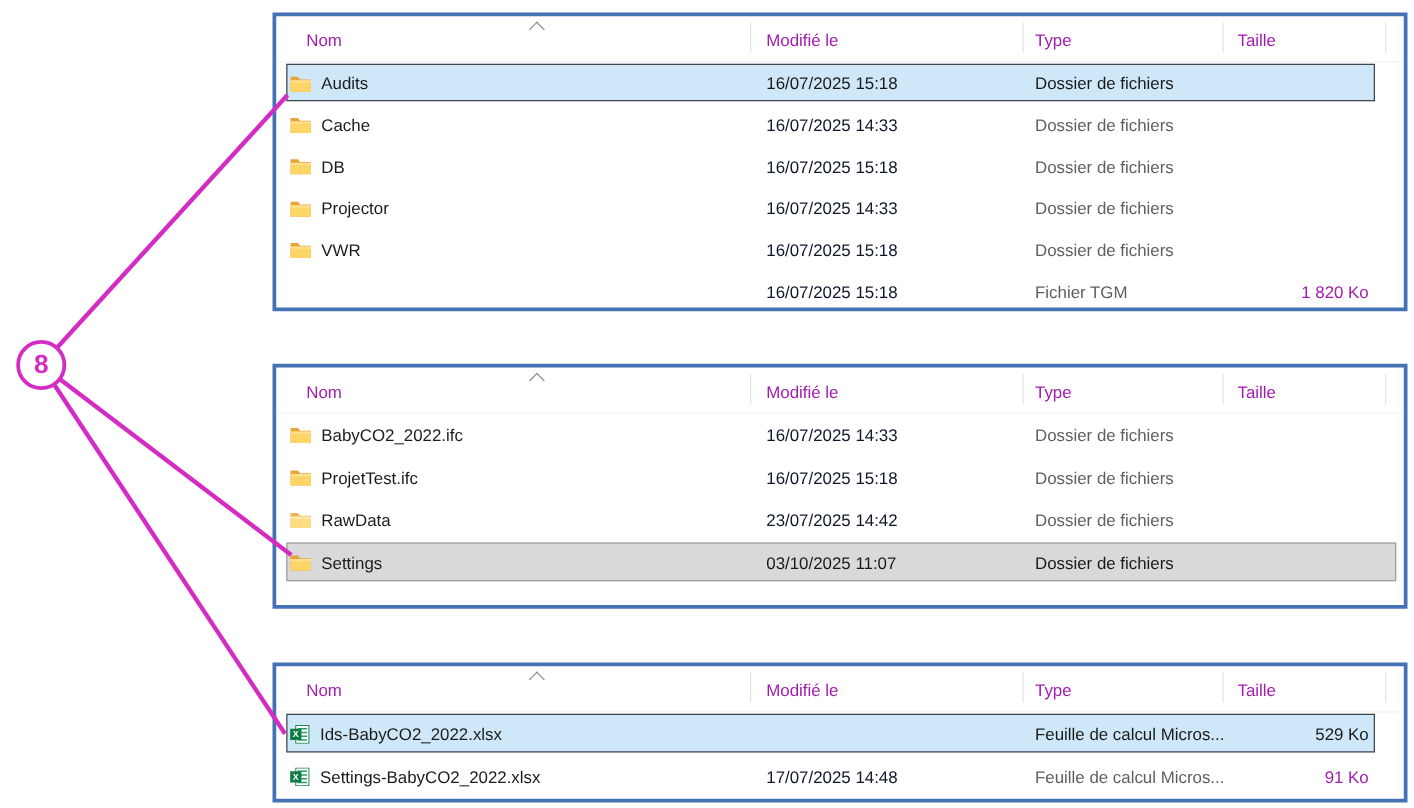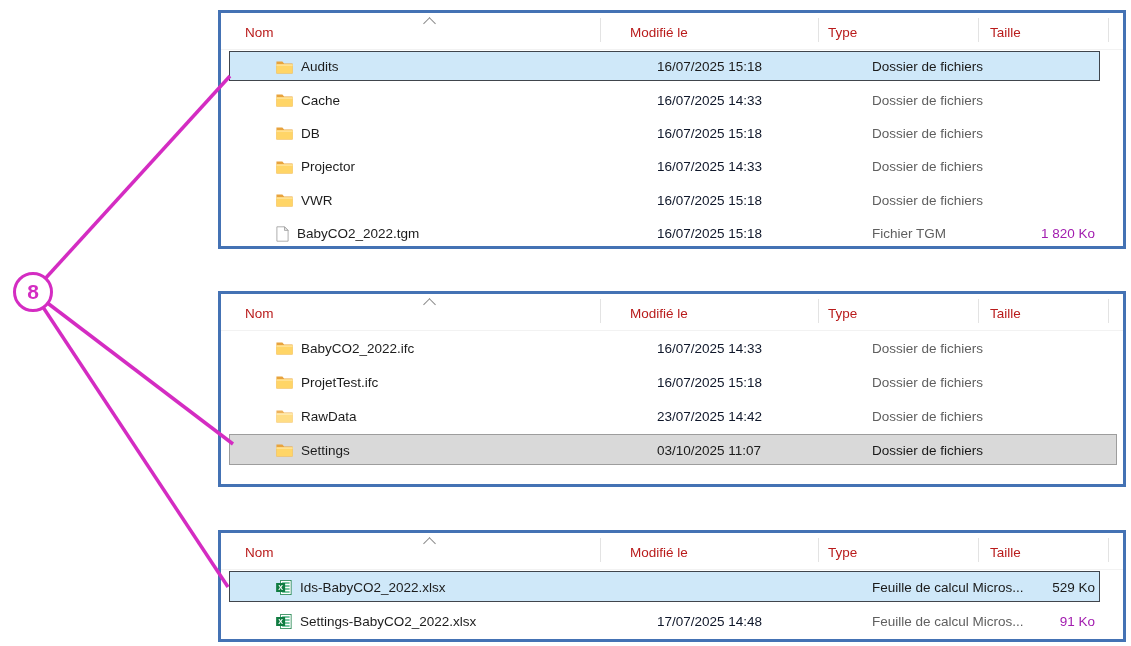--- a/index.html
+++ b/index.html
@@ -11,38 +11,38 @@
   .panel{
     position:absolute;left:218px;width:908px;background:#fff;
     border:3px solid #4472b4;box-sizing:border-box;z-index:1;
   }
   #panel-top{top:10px;height:239px;}
   #panel-mid{top:291px;height:196px;}
   #panel-bot{top:530px;height:112px;}
 
   
   .hdr{position:relative;height:36px;border-bottom:1px solid #f2f2f2;}
-  .hcell{position:absolute;top:0;height:36px;line-height:40px;color:#b91c1c;white-space:nowrap;}
+  .hcell{position:absolute;top:0;height:36px;line-height:40px;color:#a21caf;white-space:nowrap;}
   .h-name{left:24px;}
-  .h-mod{left:409px;}
+  .h-mod{left:392px;}
   .h-type{left:607px;}
   .h-size{left:769px;text-align:center;}
   .vsep{position:absolute;top:5px;bottom:7px;width:1px;background:#e3e3e3;}
   .s1{left:379px}.s2{left:597px}.s3{left:757px}.s4{left:887px}
   .sort-chevron{
     position:absolute;left:204px;top:6px;width:8px;height:8px;
     border-left:1.5px solid #8a8a8a;border-top:1.5px solid #8a8a8a;
     transform:rotate(45deg);
   }
 
   
   .row{position:relative;}
   #panel-top .row{height:33.4px;}
   #panel-mid .row,#panel-bot .row{height:34px;padding-left:16px;}
-  .cell{position:absolute;top:0;bottom:0;display:flex;align-items:center;white-space:nowrap;z-index:1;margin-left:44px;}
+  .cell{position:absolute;top:0;bottom:0;display:flex;align-items:center;white-space:nowrap;z-index:1;}
   .c-name{left:11px;}
   .c-mod{left:392px;color:#0f172a;}
   .c-typ{left:607px;color:#5f5f5f;}
   .c-siz{right:28px;color:#a21caf;}
   .nm{margin-left:8px;color:#1c1c1c;}
   .row.is-sel .c-mod,.row.is-sel .c-typ,.row.is-sel .c-siz{color:#1a1a1a;}
   .sel{position:absolute;top:1px;bottom:2px;left:8px;z-index:0;box-sizing:border-box;}
   .sel.active{right:23px;background:#cfe8f9;border:1px solid #40454c;}
   .sel.inactive{right:6px;background:#d9d9d9;border:1px solid #9d9d9d;}
   .ic{display:inline-flex;align-items:center;}
@@ -147,29 +147,20 @@
           </svg>
       </span>
       <span class="nm">VWR</span>
     </span>
     <span class="cell c-mod">16/07/2025 15:18</span>
     <span class="cell c-typ">Dossier de fichiers</span>
     <span class="cell c-siz"></span>
   </div>
 
   <div class="row">
-    <span class="cell c-name">
-      <span class="ic">
-        <svg width="13" height="16" viewBox="0 0 16 20">
-            <path d="M1 1h9.5L15 5.5V19H1z" fill="#ffffff" stroke="#9a9a9a"></path>
-            <path d="M10.5 1L15 5.5h-4.5z" fill="#ededed" stroke="#9a9a9a"></path>
-          </svg>
-      </span>
-      <span class="nm">BabyCO2_2022.tgm</span>
-    </span>
     <span class="cell c-mod">16/07/2025 15:18</span>
     <span class="cell c-typ">Fichier TGM</span>
     <span class="cell c-siz">1 820 Ko</span>
   </div>
 </div>
 
 <div class="panel" id="panel-mid">
   <div class="hdr">
     <span class="sort-chevron"></span>
     <div class="hcell h-name">Nom</div>

